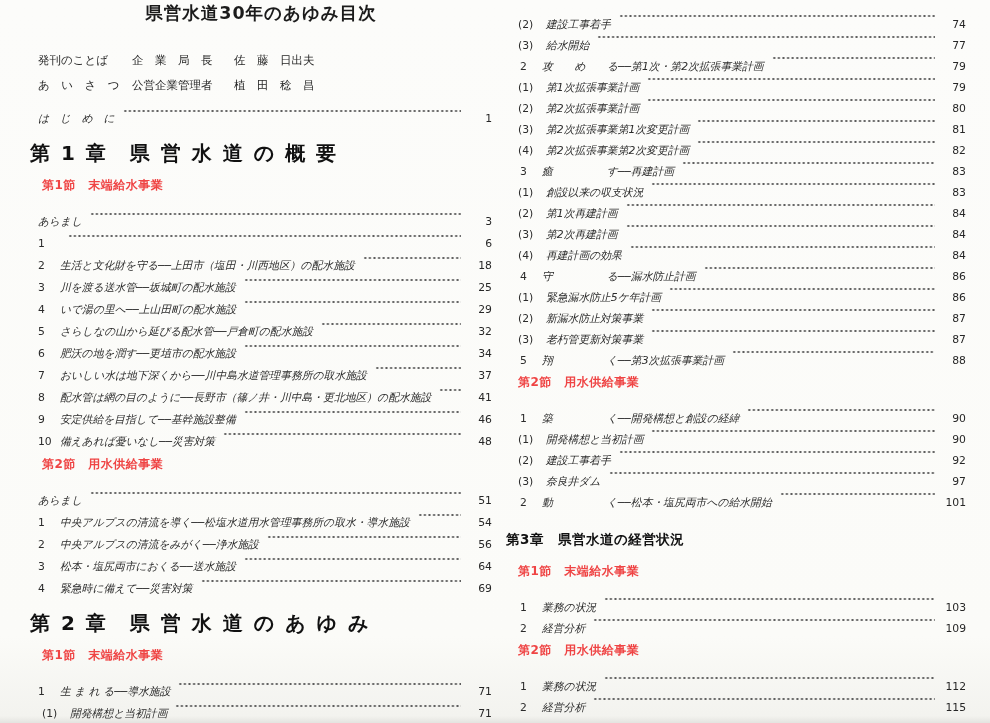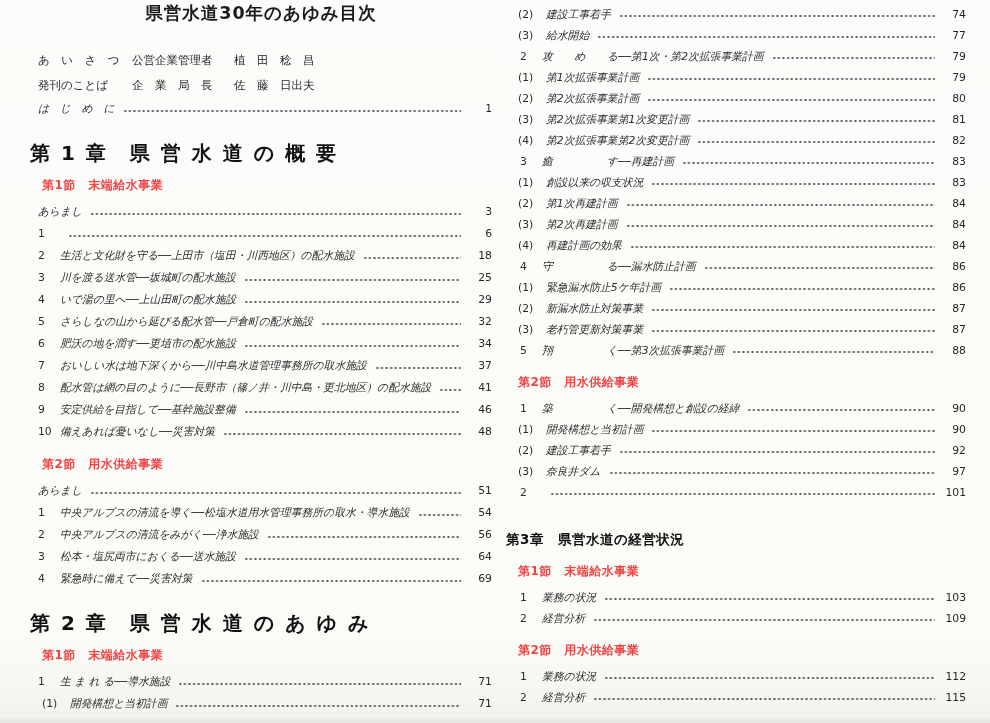--- a/index.html
+++ b/index.html
@@ -52,38 +52,38 @@
   #col-right .row.lv2{padding-left:12px;}
   .num{flex:0 0 auto;width:22px;white-space:nowrap;}
   .lv2 .num{width:28px;}
   .label{flex:0 0 auto;white-space:nowrap;font-style:italic;}
   .dots{
     flex:1 1 auto;min-width:6px;height:4px;align-self:flex-end;
     margin:0 5px 7px 8px;
     background-image:radial-gradient(circle,#5c5c5c 0.9px,rgba(0,0,0,0) 1.25px);
     background-size:4.6px 4px;background-repeat:repeat-x;background-position:0 50%;
   }
-  .page{flex:0 0 auto;width:26px;text-align:right;font-size:10.8px;color:#262626;white-space:nowrap;}
+  .page{flex:0 0 auto;width:26px;text-align:right;font-size:10.8px;color:#262626;white-space:nowrap;margin-top:10px;}
 </style>
 </head>
 <body>
 
 <div class="col" id="col-left">
     <div class="toc-title"><span>県営水道30年のあゆみ目次</span></div>
     <div class="front-block-gap"></div>
     <div class="front-row">
+    <span class="front-label">発刊のことば</span>
+    <span class="front-role">企　業　局　長</span>
+    <span class="front-person">佐　藤　日出夫</span>
+  </div>
+    <div class="front-row">
     <span class="front-label">あ　い　さ　つ</span>
     <span class="front-role">公営企業管理者</span>
     <span class="front-person">植　田　稔　昌</span>
   </div>
-    <div class="front-row">
-    <span class="front-label">発刊のことば</span>
-    <span class="front-role">企　業　局　長</span>
-    <span class="front-person">佐　藤　日出夫</span>
-  </div>
     <div class="row lv0">
 
     <span class="label">は　じ　め　に</span>
     <span class="dots"></span>
     <span class="page">1</span>
   </div>
     <div class="chapter"><span>第 1 章　県 営 水 道 の 概 要</span></div>
     <div class="section"><span>第1節　末端給水事業</span></div>
     <div class="row lv1">
 
@@ -319,20 +319,21 @@
     <span class="page">92</span>
   </div>
     <div class="row lv2">
     <span class="num">(3)</span>
     <span class="label">奈良井ダム</span>
     <span class="dots"></span>
     <span class="page">97</span>
   </div>
     <div class="row lv1">
     <span class="num">2</span>
+    <span class="label">動　　　　　く──松本・塩尻両市への給水開始</span>
     <span class="dots"></span>
     <span class="page">101</span>
   </div>
     <div class="chapter2"><span>第3章　県営水道の経営状況</span></div>
     <div class="section"><span>第1節　末端給水事業</span></div>
     <div class="row lv1">
     <span class="num">1</span>
     <span class="label">業務の状況</span>
     <span class="dots"></span>
     <span class="page">103</span>

